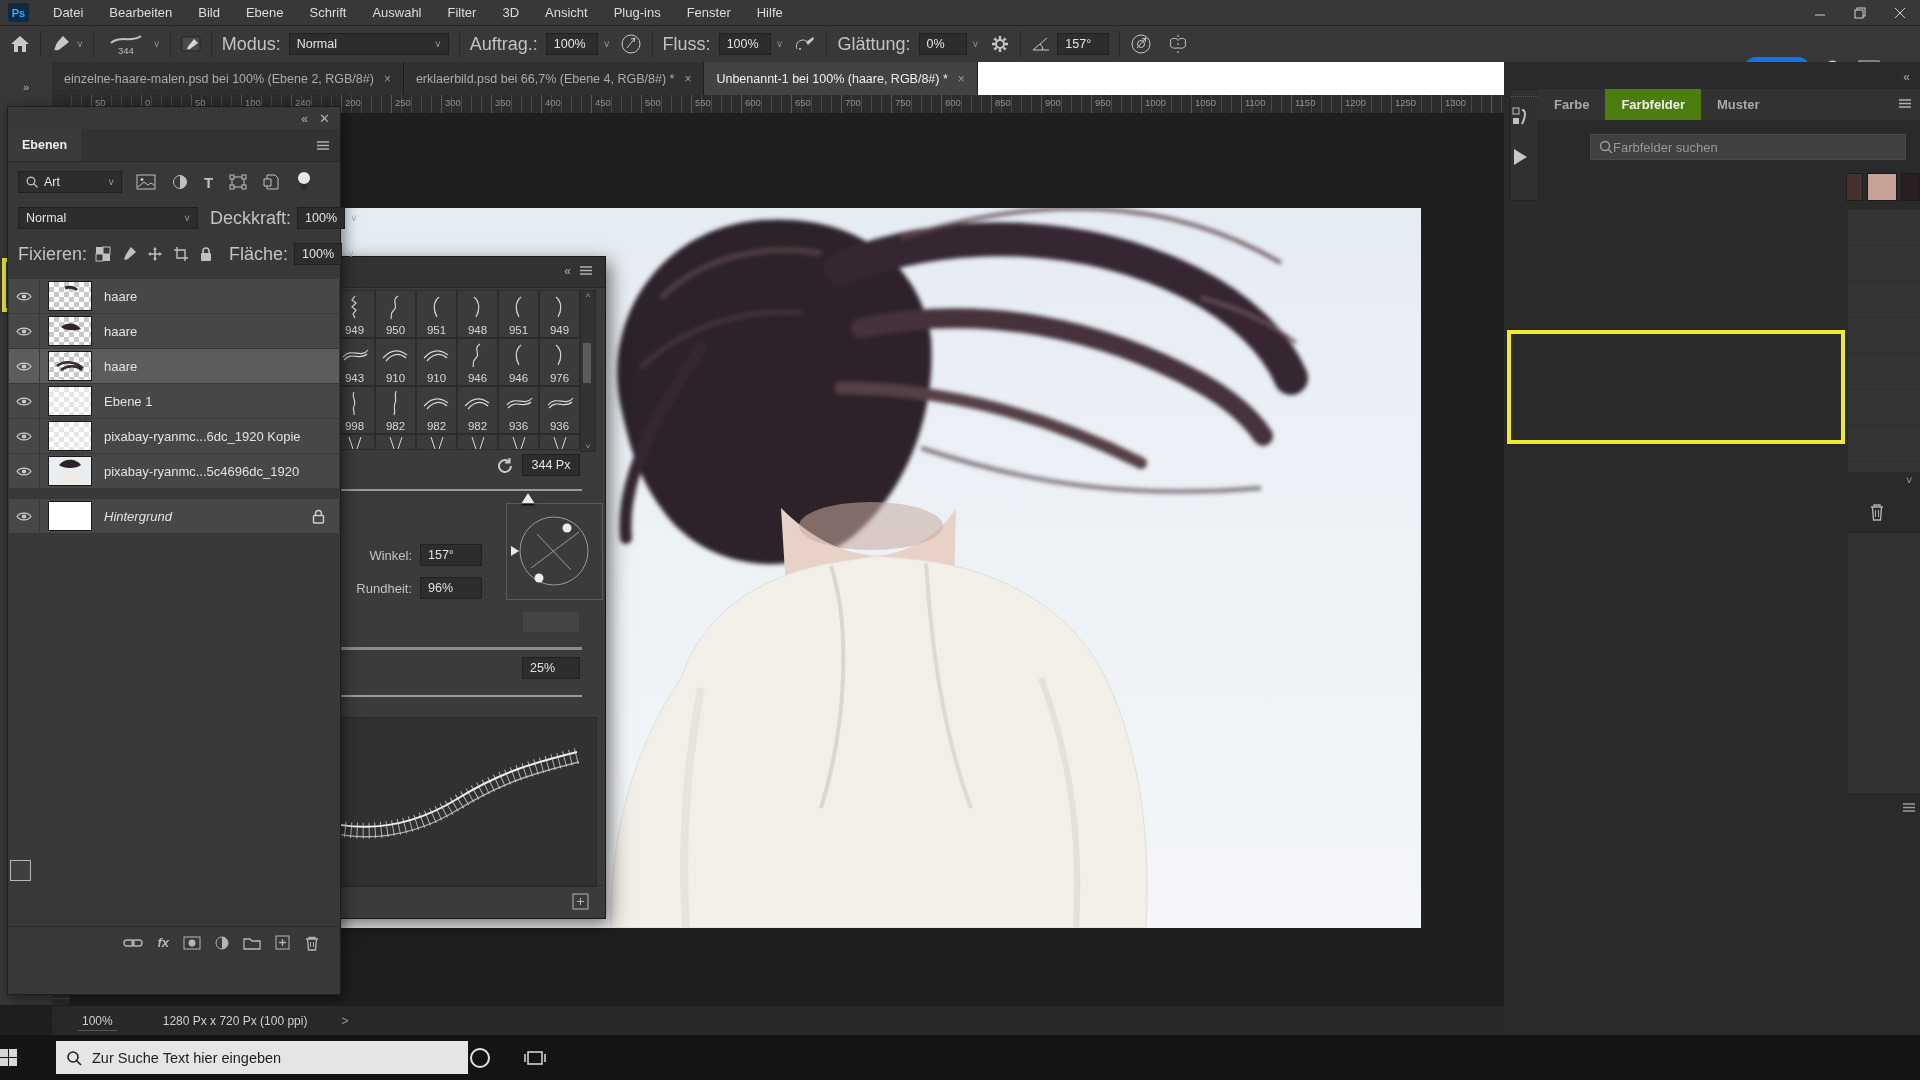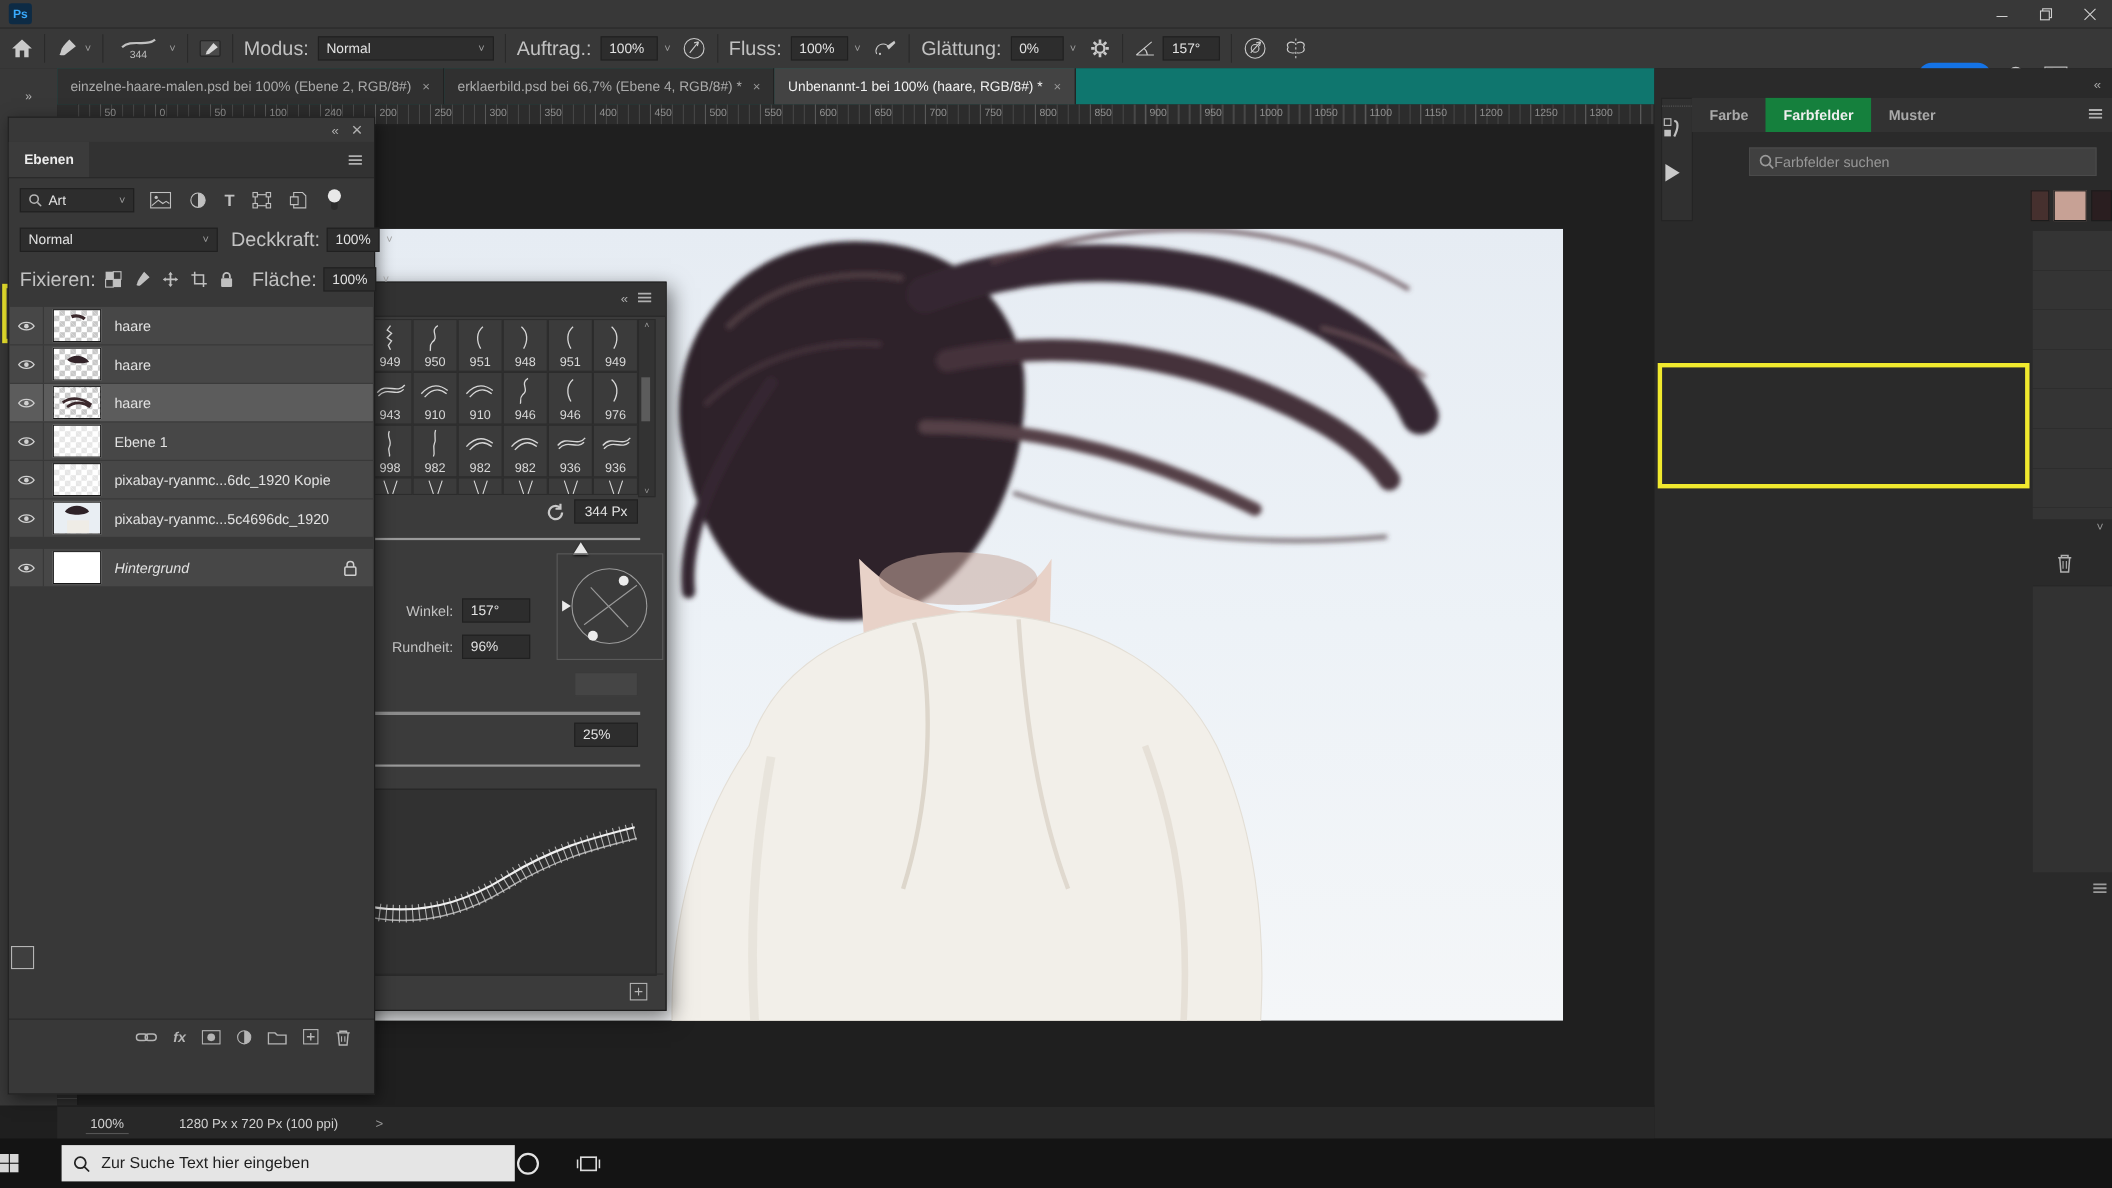--- a/index.html
+++ b/index.html
@@ -21,21 +21,21 @@
          display:flex;align-items:center;padding:0 7px;height:22px;box-sizing:border-box;}
   .ddarrow{color:#9f9f9f;font-size:10px;margin-left:6px;}
   .vsep{width:1px;height:26px;background:#2a2a2a;margin:0 10px;}
   .teilen{background:#1473e6;color:#fff;border-radius:12px;height:24px;padding:0 16px;
           display:flex;align-items:center;font-size:13px;}
   
   .toolbar{left:0;top:62px;width:52px;height:943px;background:#383838;border-right:1px solid #262626;}
   .tool{position:absolute;left:8px;width:36px;height:30px;display:flex;align-items:center;justify-content:center;border-radius:2px;}
   .tool.active{background:#262626;}
   
-  .tabbar{left:52px;top:62px;width:1452px;height:33px;background:#0f766e;display:flex;align-items:flex-end;}
+  .tabbar{left:52px;top:62px;width:1452px;height:33px;background:#ffffff;display:flex;align-items:flex-end;}
   .doctab{height:33px;display:flex;align-items:center;padding:0 12px;background:#303030;color:#ababab;
           font-size:12.5px;border-right:1px solid #1d1d1d;white-space:nowrap;}
   .doctab.active{background:#434343;color:#f0f0f0;}
   .tabclose{margin-left:10px;color:#9a9a9a;font-size:12px;}
   
   .rcorner{left:52px;top:95px;width:18px;height:18px;background:#2c2c2c;border-right:1px solid #1d1d1d;border-bottom:1px solid #1d1d1d;}
   .ruler-h{left:70px;top:95px;width:1434px;height:18px;background:#2c2c2c;border-bottom:1px solid #1d1d1d;overflow:hidden;
     background-image:repeating-linear-gradient(90deg,#585858 0 1px,transparent 1px 50px),
                      repeating-linear-gradient(90deg,#474747 0 1px,transparent 1px 10px);
     background-size:100% 18px,100% 5px;background-position:21px 0,1px 13px;background-repeat:no-repeat,repeat;}
@@ -62,21 +62,21 @@
   .gridcell{position:absolute;width:41px;height:48px;border:1px solid #2c2c2c;box-sizing:border-box;
             display:flex;flex-direction:column;align-items:center;justify-content:flex-end;}
   .gridnum{font-size:11.5px;color:#d8d8d8;line-height:14px;}
   .slider{position:absolute;height:2px;background:#9a9a9a;}
   .sthumb{position:absolute;width:0;height:0;border-left:7px solid transparent;border-right:7px solid transparent;
           border-bottom:11px solid #e8e8e8;filter:drop-shadow(0 1px 1px #000);}
   
   .dock{left:1504px;top:62px;width:416px;height:973px;background:#2a2a2a;}
   .ctabbar{position:absolute;left:34px;top:27px;width:382px;height:31px;background:#323232;display:flex;}
   .ctab{height:31px;display:flex;align-items:center;padding:0 16px;color:#a9a9a9;font-size:13px;font-weight:bold;}
-  .ctab.active{background:#15803d;color:#efefef;}
+  .ctab.active{background:#4d7c0f;color:#efefef;}
   .searchbox{position:absolute;left:86px;top:72px;width:316px;height:26px;background:#404040;border:1px solid #4a4a4a;
              display:flex;align-items:center;color:#989898;font-size:13px;padding:0 8px;box-sizing:border-box;}
   .lpanel{position:absolute;left:7px;top:106px;width:334px;height:889px;background:#383838;border:1px solid #1e1e1e;
           box-shadow:3px 4px 14px rgba(0,0,0,.5);box-sizing:border-box;}
   .lrow{position:absolute;left:1px;width:330px;height:34px;background:#474747;display:flex;align-items:center;}
   .lrow.sel{background:#5c5c5c;}
   .eyecell{width:30px;display:flex;align-items:center;justify-content:center;flex:none;border-right:1px solid #383838;height:100%;}
   .thumb{width:44px;height:30px;border:1px solid #181818;margin-left:8px;flex:none;box-sizing:border-box;
          background:#fff;background-image:linear-gradient(45deg,#c8c8c8 25%,transparent 25%,transparent 75%,#c8c8c8 75%),
          linear-gradient(45deg,#c8c8c8 25%,transparent 25%,transparent 75%,#c8c8c8 75%);
@@ -91,20 +91,34 @@
   svg{display:block;}
   .ic{display:flex;align-items:center;justify-content:space-between;}
 </style>
 </head>
 <body>
 
 <div id="app">
 
   <div class="abs titlebar">
     <div class="abs pslogo">Ps</div>
+    <div class="abs menu" id="menubar">
+        <div class="menu-item">Datei</div>
+        <div class="menu-item">Bearbeiten</div>
+        <div class="menu-item">Bild</div>
+        <div class="menu-item">Ebene</div>
+        <div class="menu-item">Schrift</div>
+        <div class="menu-item">Auswahl</div>
+        <div class="menu-item">Filter</div>
+        <div class="menu-item">3D</div>
+        <div class="menu-item">Ansicht</div>
+        <div class="menu-item">Plug-ins</div>
+        <div class="menu-item">Fenster</div>
+        <div class="menu-item">Hilfe</div>
+      </div>
     <div class="abs winbtn" style="left:1800px;">
         <svg width="12" height="12">
           <path d="M1 8 h10" stroke="#cfcfcf"></path>
         </svg>
       </div>
     <div class="abs winbtn" style="left:1840px;">
         <svg width="12" height="12">
           <rect x="3" y="1" width="8" height="8" fill="none" stroke="#cfcfcf"></rect>
           <rect x="1" y="3" width="8" height="8" fill="#383838" stroke="#cfcfcf"></rect>
         </svg>

